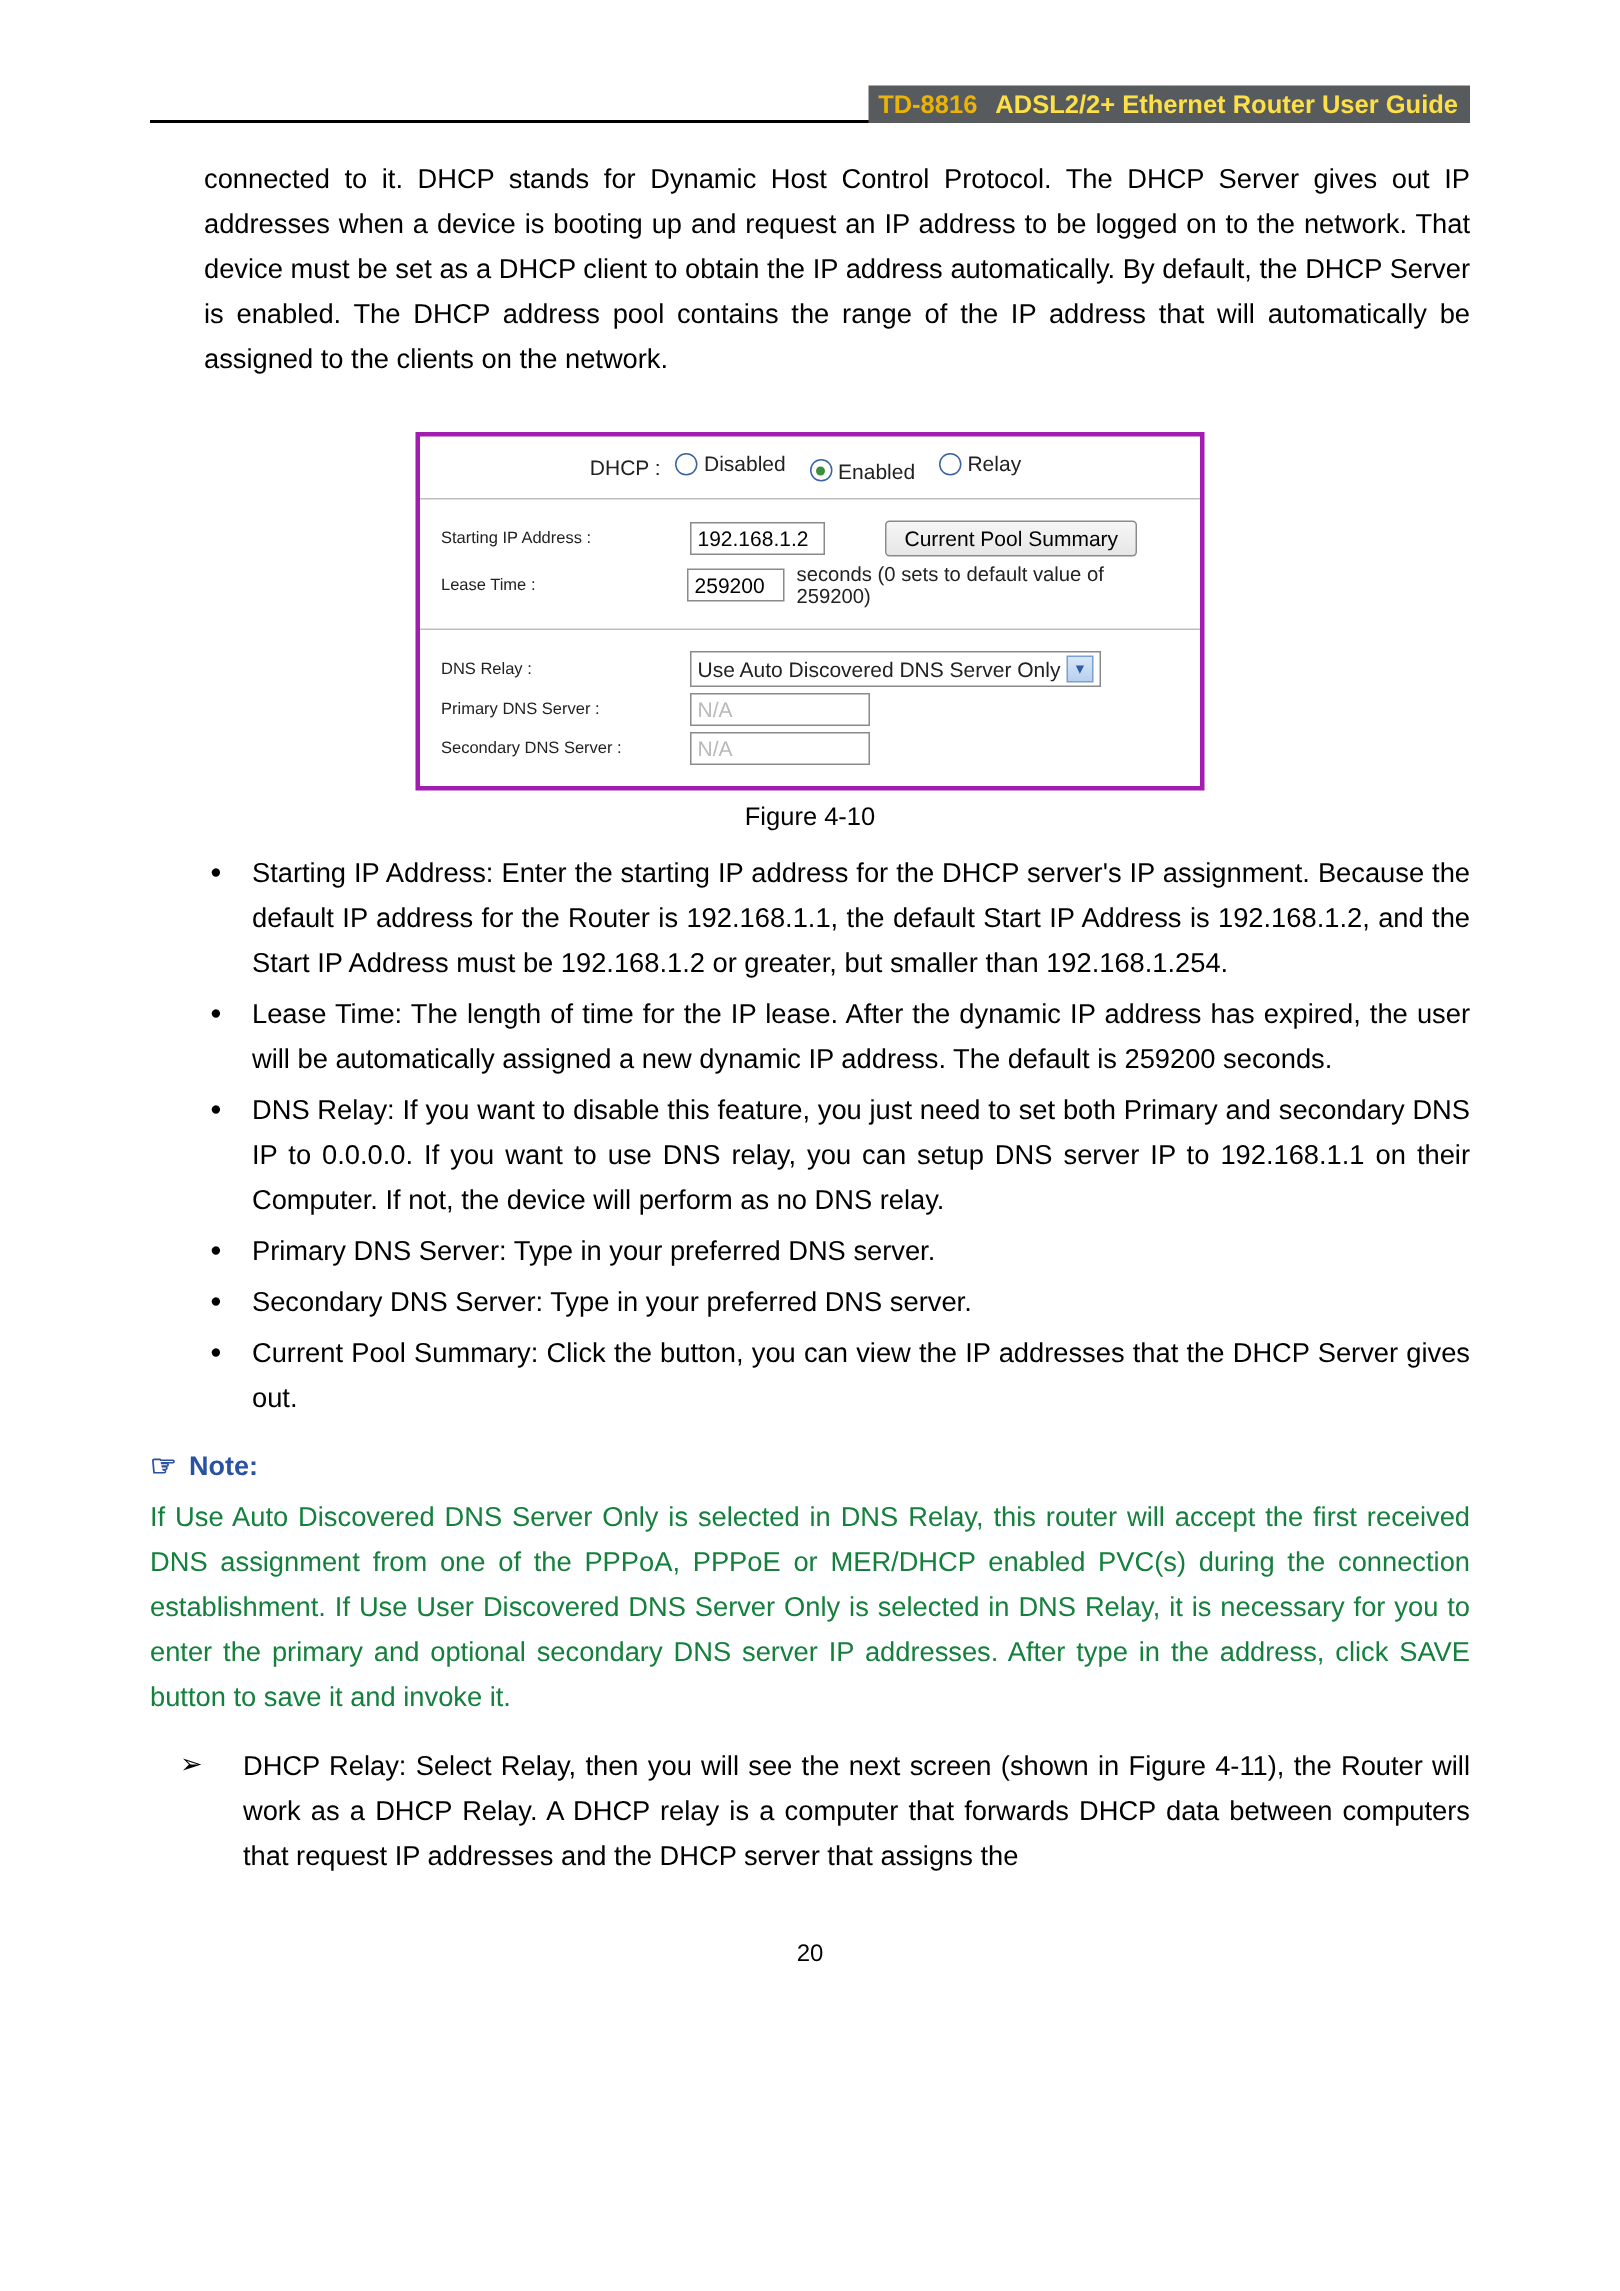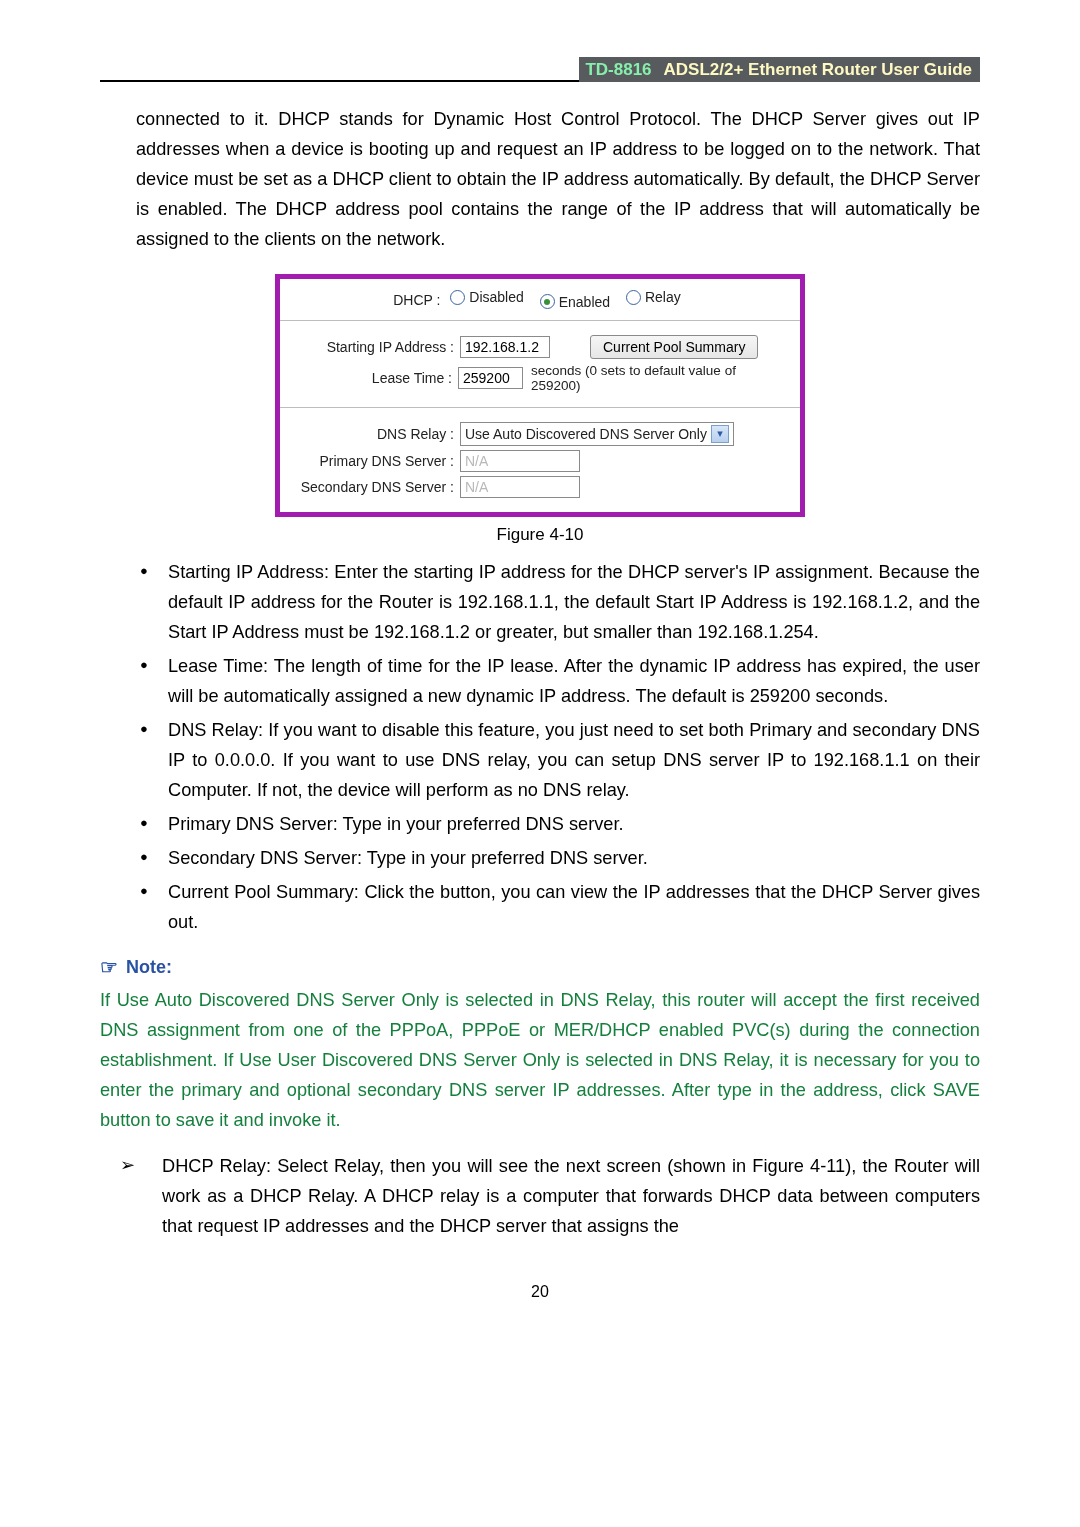--- a/index.html
+++ b/index.html
@@ -19,60 +19,59 @@
     border-bottom: 2.5px solid #000;
     margin-bottom: 22px;
     text-align: right;
     padding-bottom: 0;
   }
   .header-inner {
     display: inline-block;
   }
   .model-badge {
     background: #585b5d;
-    color: #86efac;
+    color: #eab308;
     font-weight: bold;
     padding: 3px 6px;
     font-size: 17px;
   }
   .model-title {
     background: #585b5d;
-    color: #fef9c3;
+    color: #fde047;
     font-weight: bold;
     padding: 3px 8px 3px 6px;
     font-size: 17px;
   }
   .bodytext {
     font-size: 18.2px;
     line-height: 1.65;
     text-align: justify;
     margin: 0 0 14px 36px;
   }
   .figure-box {
     width: 520px;
-    margin: 20px auto 8px auto;
-    border: 5px solid #a21caf;
+    margin: 34px auto 8px auto;
+    border: 3px solid #a21caf;
   }
   .fig-section {
     border-bottom: 1px solid #bdbdbd;
     padding: 10px 14px;
     font-size: 14px;
     color: #222;
   }
   .fig-section:last-child { border-bottom: none; }
   .fig-row {
     display: flex;
     align-items: center;
     margin: 4px 0;
   }
   .fig-label {
     width: 160px;
-    text-align: right;
     padding-right: 6px;
-    font-size: 14px;
+    font-size: 11px;
   }
   .fig-input {
     border: 1px solid #8a8a8a;
     padding: 2px 4px;
     font-size: 14px;
     background: #fff;
     box-sizing: border-box;
   }
   .w90  { width: 90px; }
   .w40  { width: 40px; }

